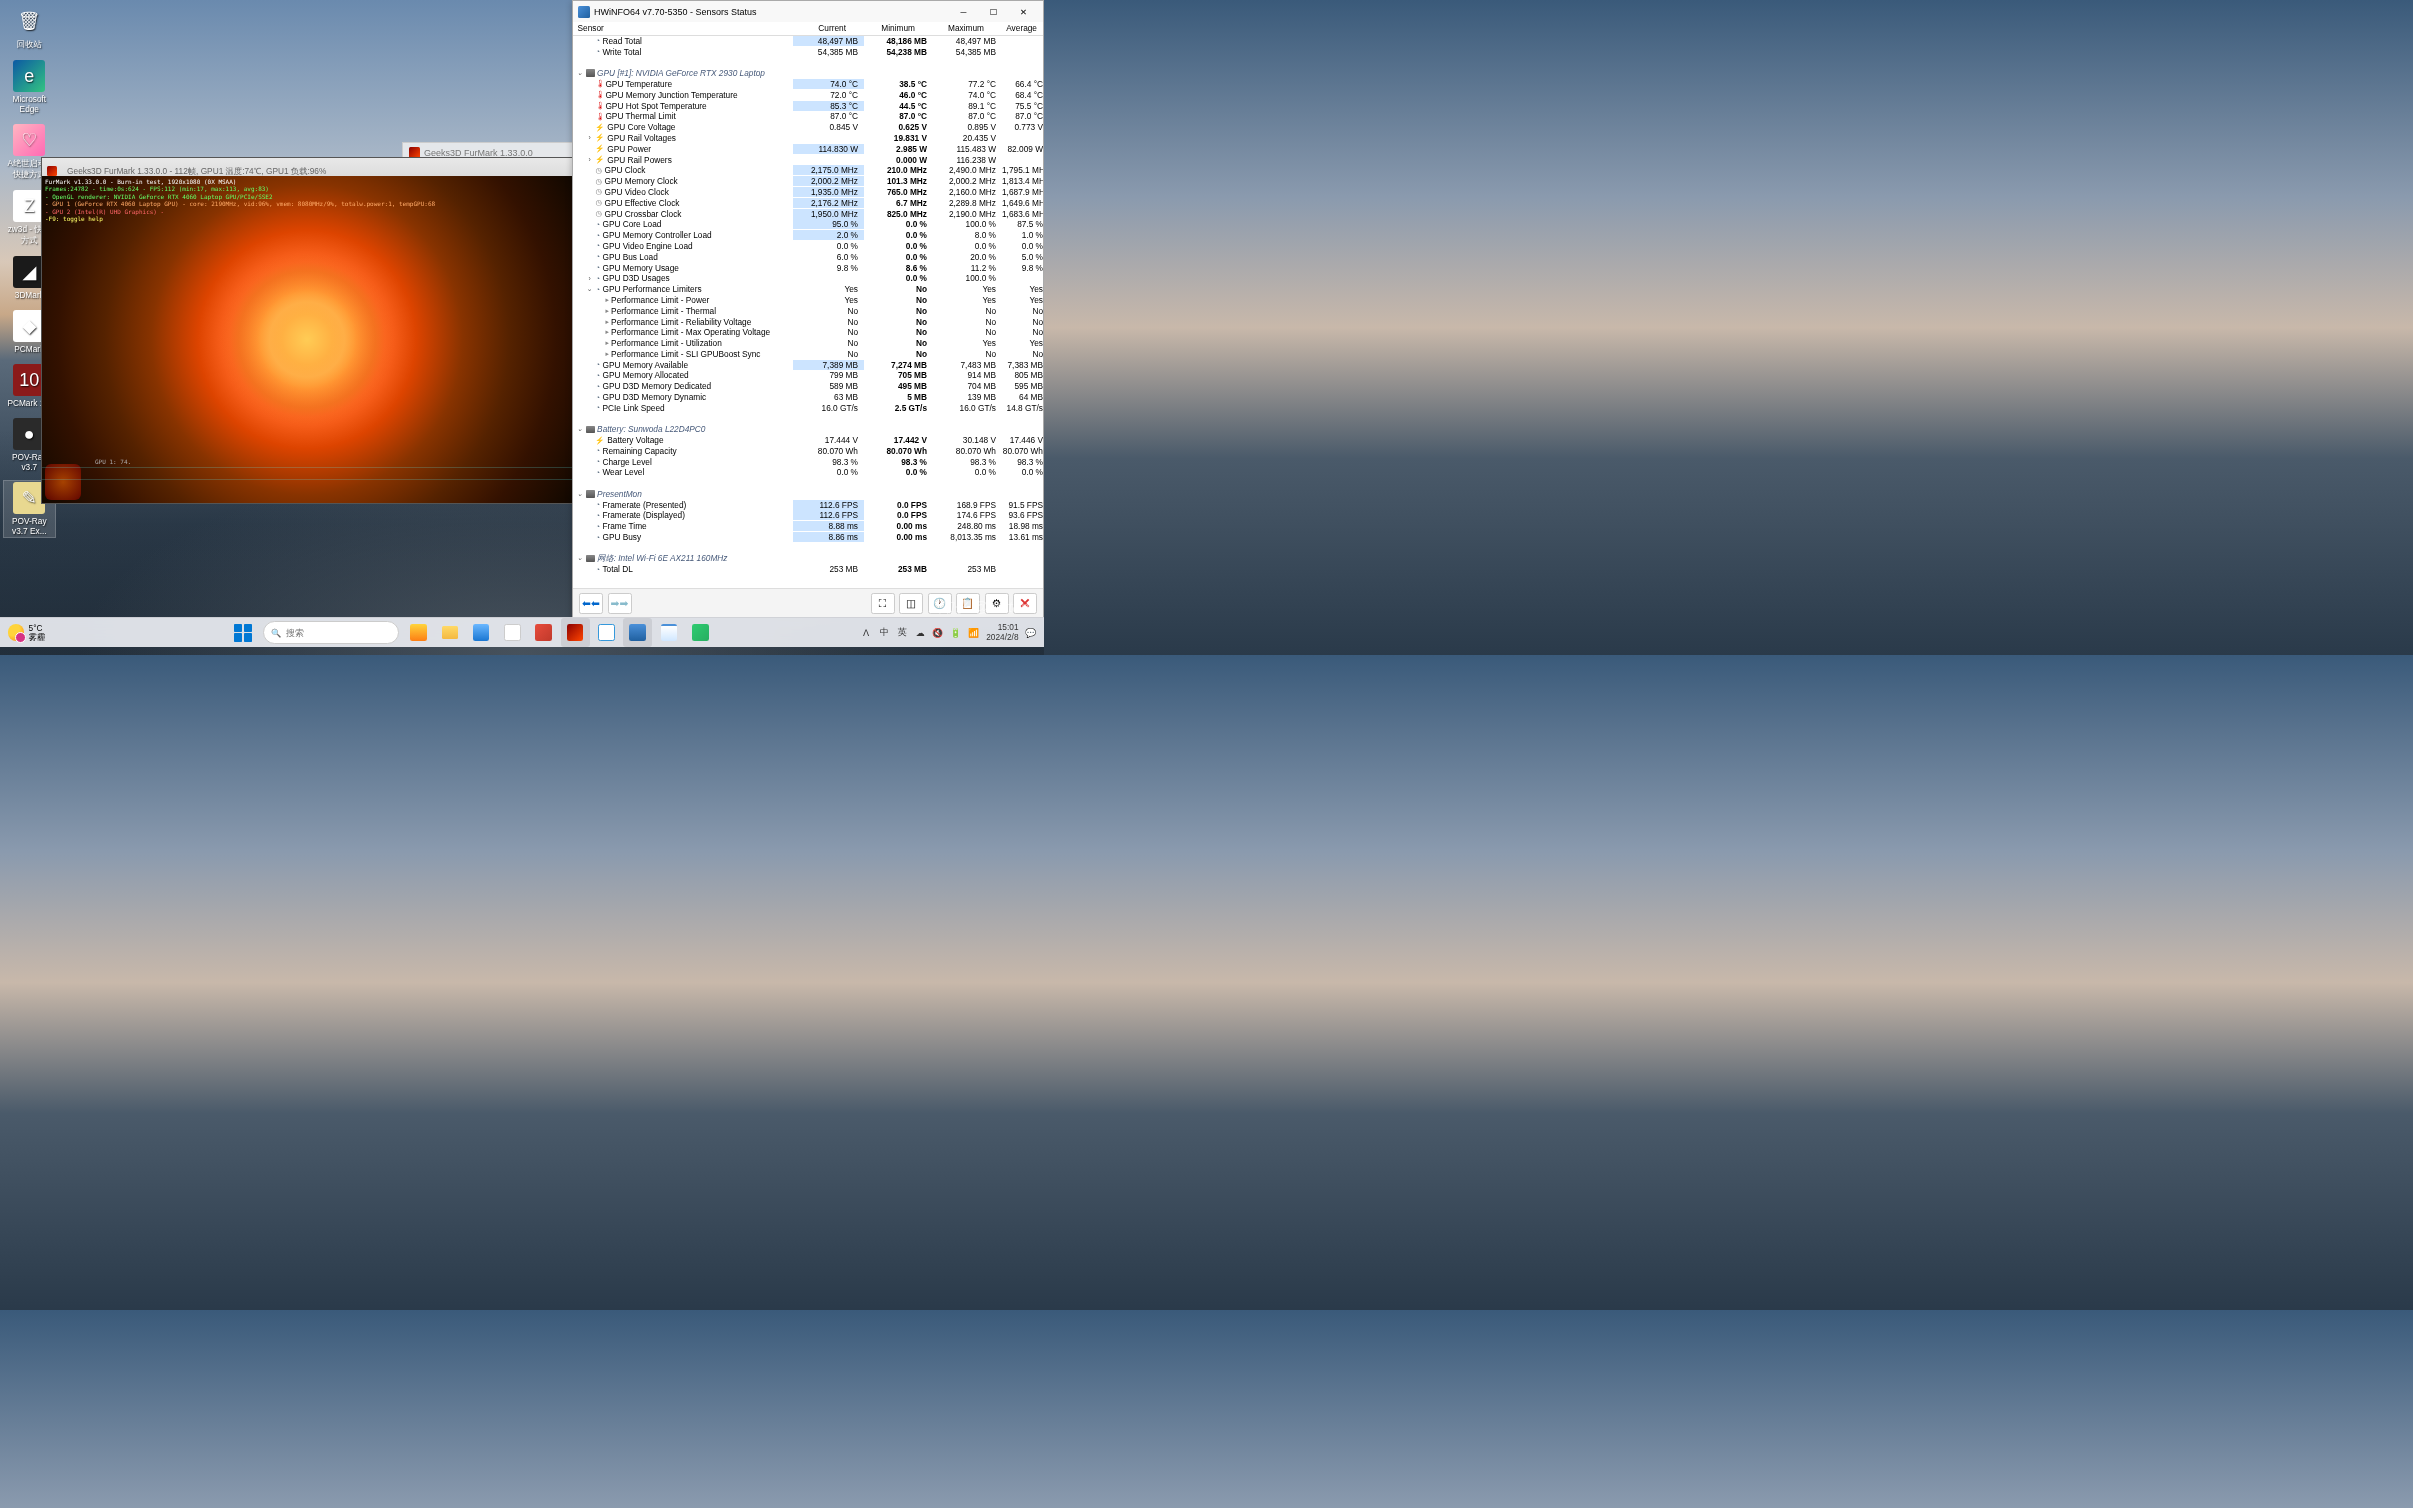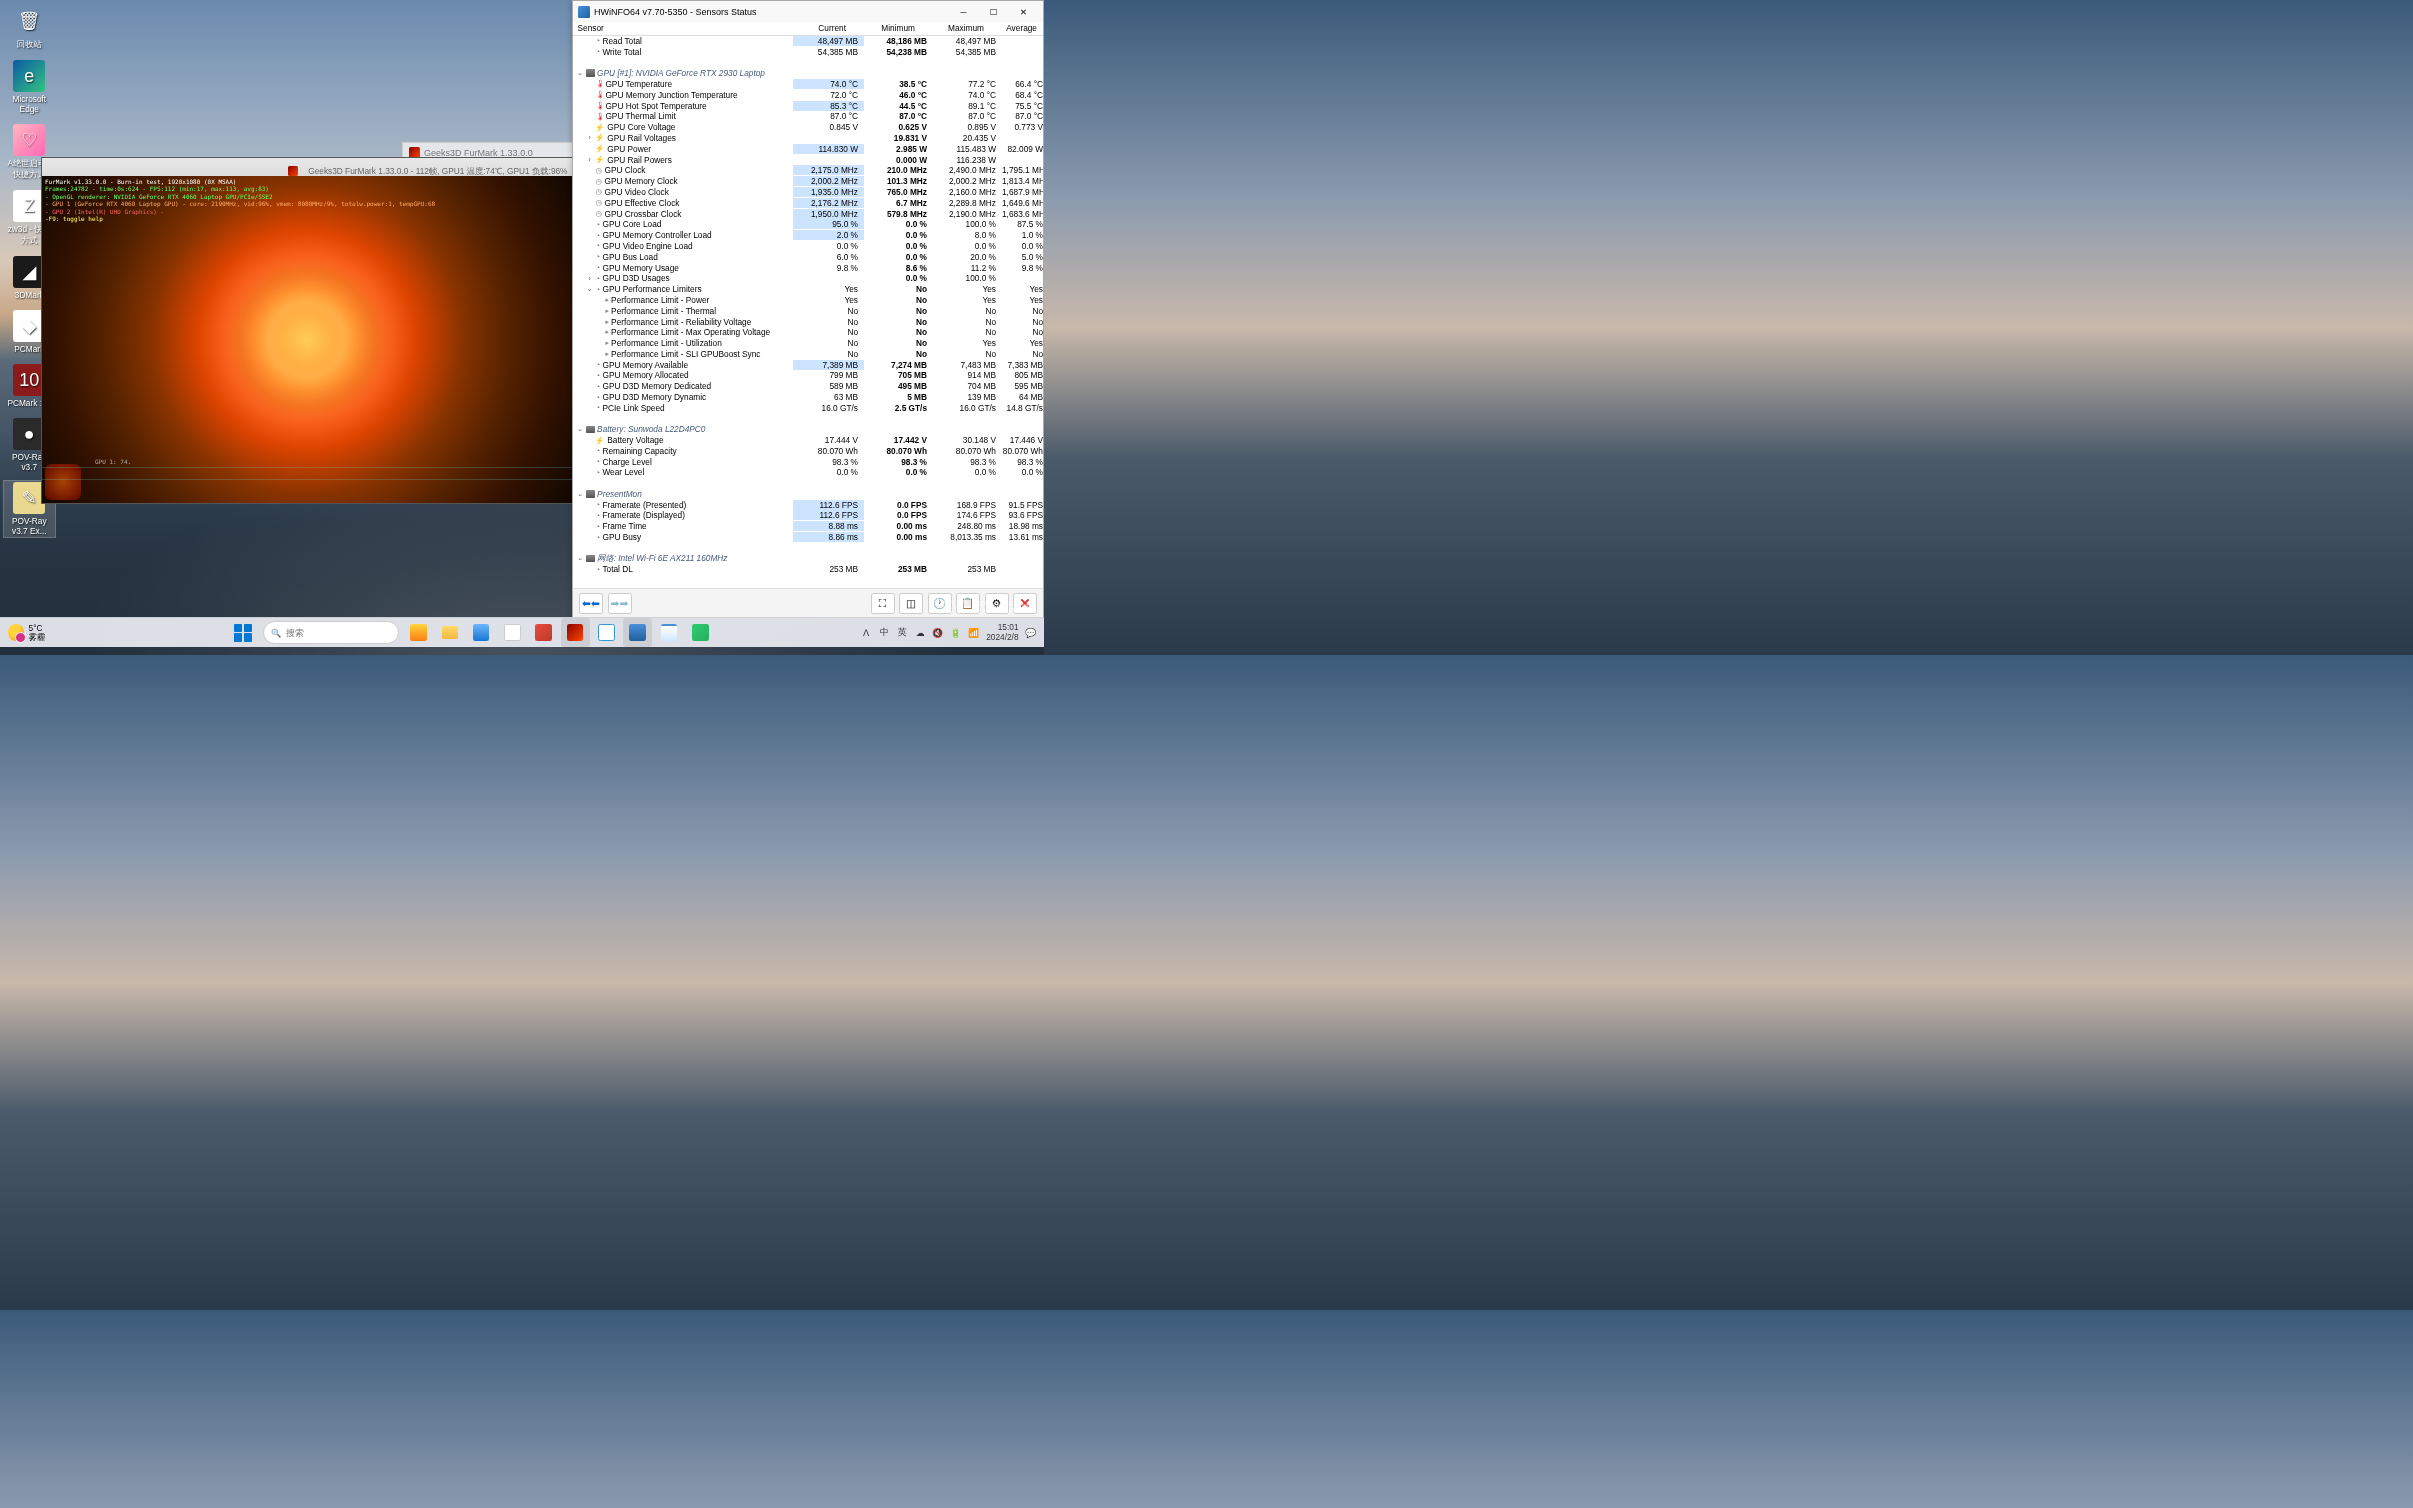--- a/index.html
+++ b/index.html
@@ -5,21 +5,21 @@
 * { margin: 0; padding: 0; box-sizing: border-box; }
 body { font-family: "Segoe UI", Tahoma, sans-serif; font-size: 8.3px; overflow: hidden; width: 1044px; height: 655px; position: relative; background: linear-gradient(180deg, #3a5a7a 0%, #8a9aae 30%, #c8b8aa 50%, #4a5a6a 70%, #2a3a4a 100%); }
 .wallpaper { position: absolute; inset: 0; background: linear-gradient(180deg, #6a8aae 0%, #aab8c8 25%, #d8c8b8 40%, #c8a888 48%, #5a6a7a 55%, #2a3a4a 80%, #1a2a3a 100%); }
 .wallpaper::after{content:"";position:absolute;left:0;right:0;bottom:0;height:226px;background:radial-gradient(ellipse at 50% 100%, rgba(80,90,100,0.8) 0%, transparent 60%),linear-gradient(180deg, transparent 0%, rgba(40,50,60,0.6) 100%);}
 .desktop-icons { position: absolute; top: 3.8px; left: 3.8px; display: flex; flex-direction: column; gap: 7.5px; }
 .dicon { width: 51px; display: flex; flex-direction: column; align-items: center; gap: 1.5px; color: white; text-shadow: 0.8px 0.8px 1.5px rgba(0,0,0,0.8); font-size: 8.3px; text-align: center; cursor: pointer; padding:1.5px;}
 .dicon .ico { width: 32px; height: 32px; border-radius: 3px; display: flex; align-items: center; justify-content: center; font-size: 18px; }
 .dicon.sel{background:rgba(255,255,255,0.15);outline:0.8px solid rgba(255,255,255,0.3);}
 .titlebar-inactive { position: absolute; top: 142px; left: 402px; width: 573px; height: 21px; background: rgba(240,240,240,0.85); display: flex; align-items: center; padding: 0 6px; font-size: 9px; color: #777; border:0.8px solid #ccc;}
 .furmark-win { position: absolute; top: 157px; left: 41px; width: 532px; height: 347px; background: #1a1a1a; border: 0.8px solid #555; }
-.furmark-title { height: 26px; background: linear-gradient(#e8e8e8, #d8d8d8); display: flex; align-items: center; padding: 0 4.5px; font-size: 8.3px; color: #666; gap:10px;justify-content:flex-end;}
+.furmark-title { height: 26px; background: linear-gradient(#e8e8e8, #d8d8d8); display: flex; align-items: center; padding: 0 4.5px; font-size: 8.3px; color: #666; gap:10px;}
 .furmark-title .ficon{width:10.6px;height:10.6px;background:linear-gradient(135deg,#8b0000,#ff4500);border-radius:1.5px;}
 .furmark-render { position: absolute; top: 18px; left: 0; right: 0; bottom: 0; background: radial-gradient(circle at 50% 50%, #ffcc55 0%, #ff9933 15%, #ff6622 25%, #dd4400 35%, #883300 50%, #552200 65%, #331100 80%, #110800 100%); overflow: hidden; }
 .furmark-render::before{content:"";position:absolute;inset:0;background:radial-gradient(circle at 50% 50%, transparent 8%, rgba(255,200,100,0.3) 12%, transparent 16%, rgba(200,100,0,0.2) 22%, transparent 28%);}
 .furmark-text { position: absolute; top: 1.5px; left: 3px; color: #fff; font-size: 6px; font-family: monospace; line-height: 7.5px; white-space: pre; }
 .furmark-text .green{color:#6f6;}
 .furmark-text .red{color:#f66;}
 .furmark-text .orange{color:#fa6;}
 .furmark-text .yellow{color:#ff6;}
 .furmark-logo-bl{position:absolute;bottom:3px;left:3px;width:36px;height:36px;background:radial-gradient(circle,#ff6600 0%,#8b0000 100%);border-radius:6px;opacity:0.6;}
 .furmark-gputext{position:absolute;bottom:38px;left:53px;color:#aaa;font-size:6px;font-family:monospace;}
@@ -339,21 +339,21 @@
         <div class="ravg">1,649.6 MHz</div>
       </div>
       <div class="hrow">
         <div class="rlabel">
           <span class="spacer"></span>
           <span class="spacer"></span>
           <span class="clock">◷</span>
           <span>GPU Crossbar Clock</span>
         </div>
         <div class="rval sel">1,950.0 MHz</div>
-        <div class="rmin">579.8 MHz</div>
+        <div class="rmin">825.0 MHz</div>
         <div class="rmax">2,190.0 MHz</div>
         <div class="ravg">1,683.6 MHz</div>
       </div>
       <div class="hrow">
         <div class="rlabel">
           <span class="spacer"></span>
           <span class="spacer"></span>
           <span class="gauge">◔</span>
           <span>GPU Core Load</span>
         </div>

